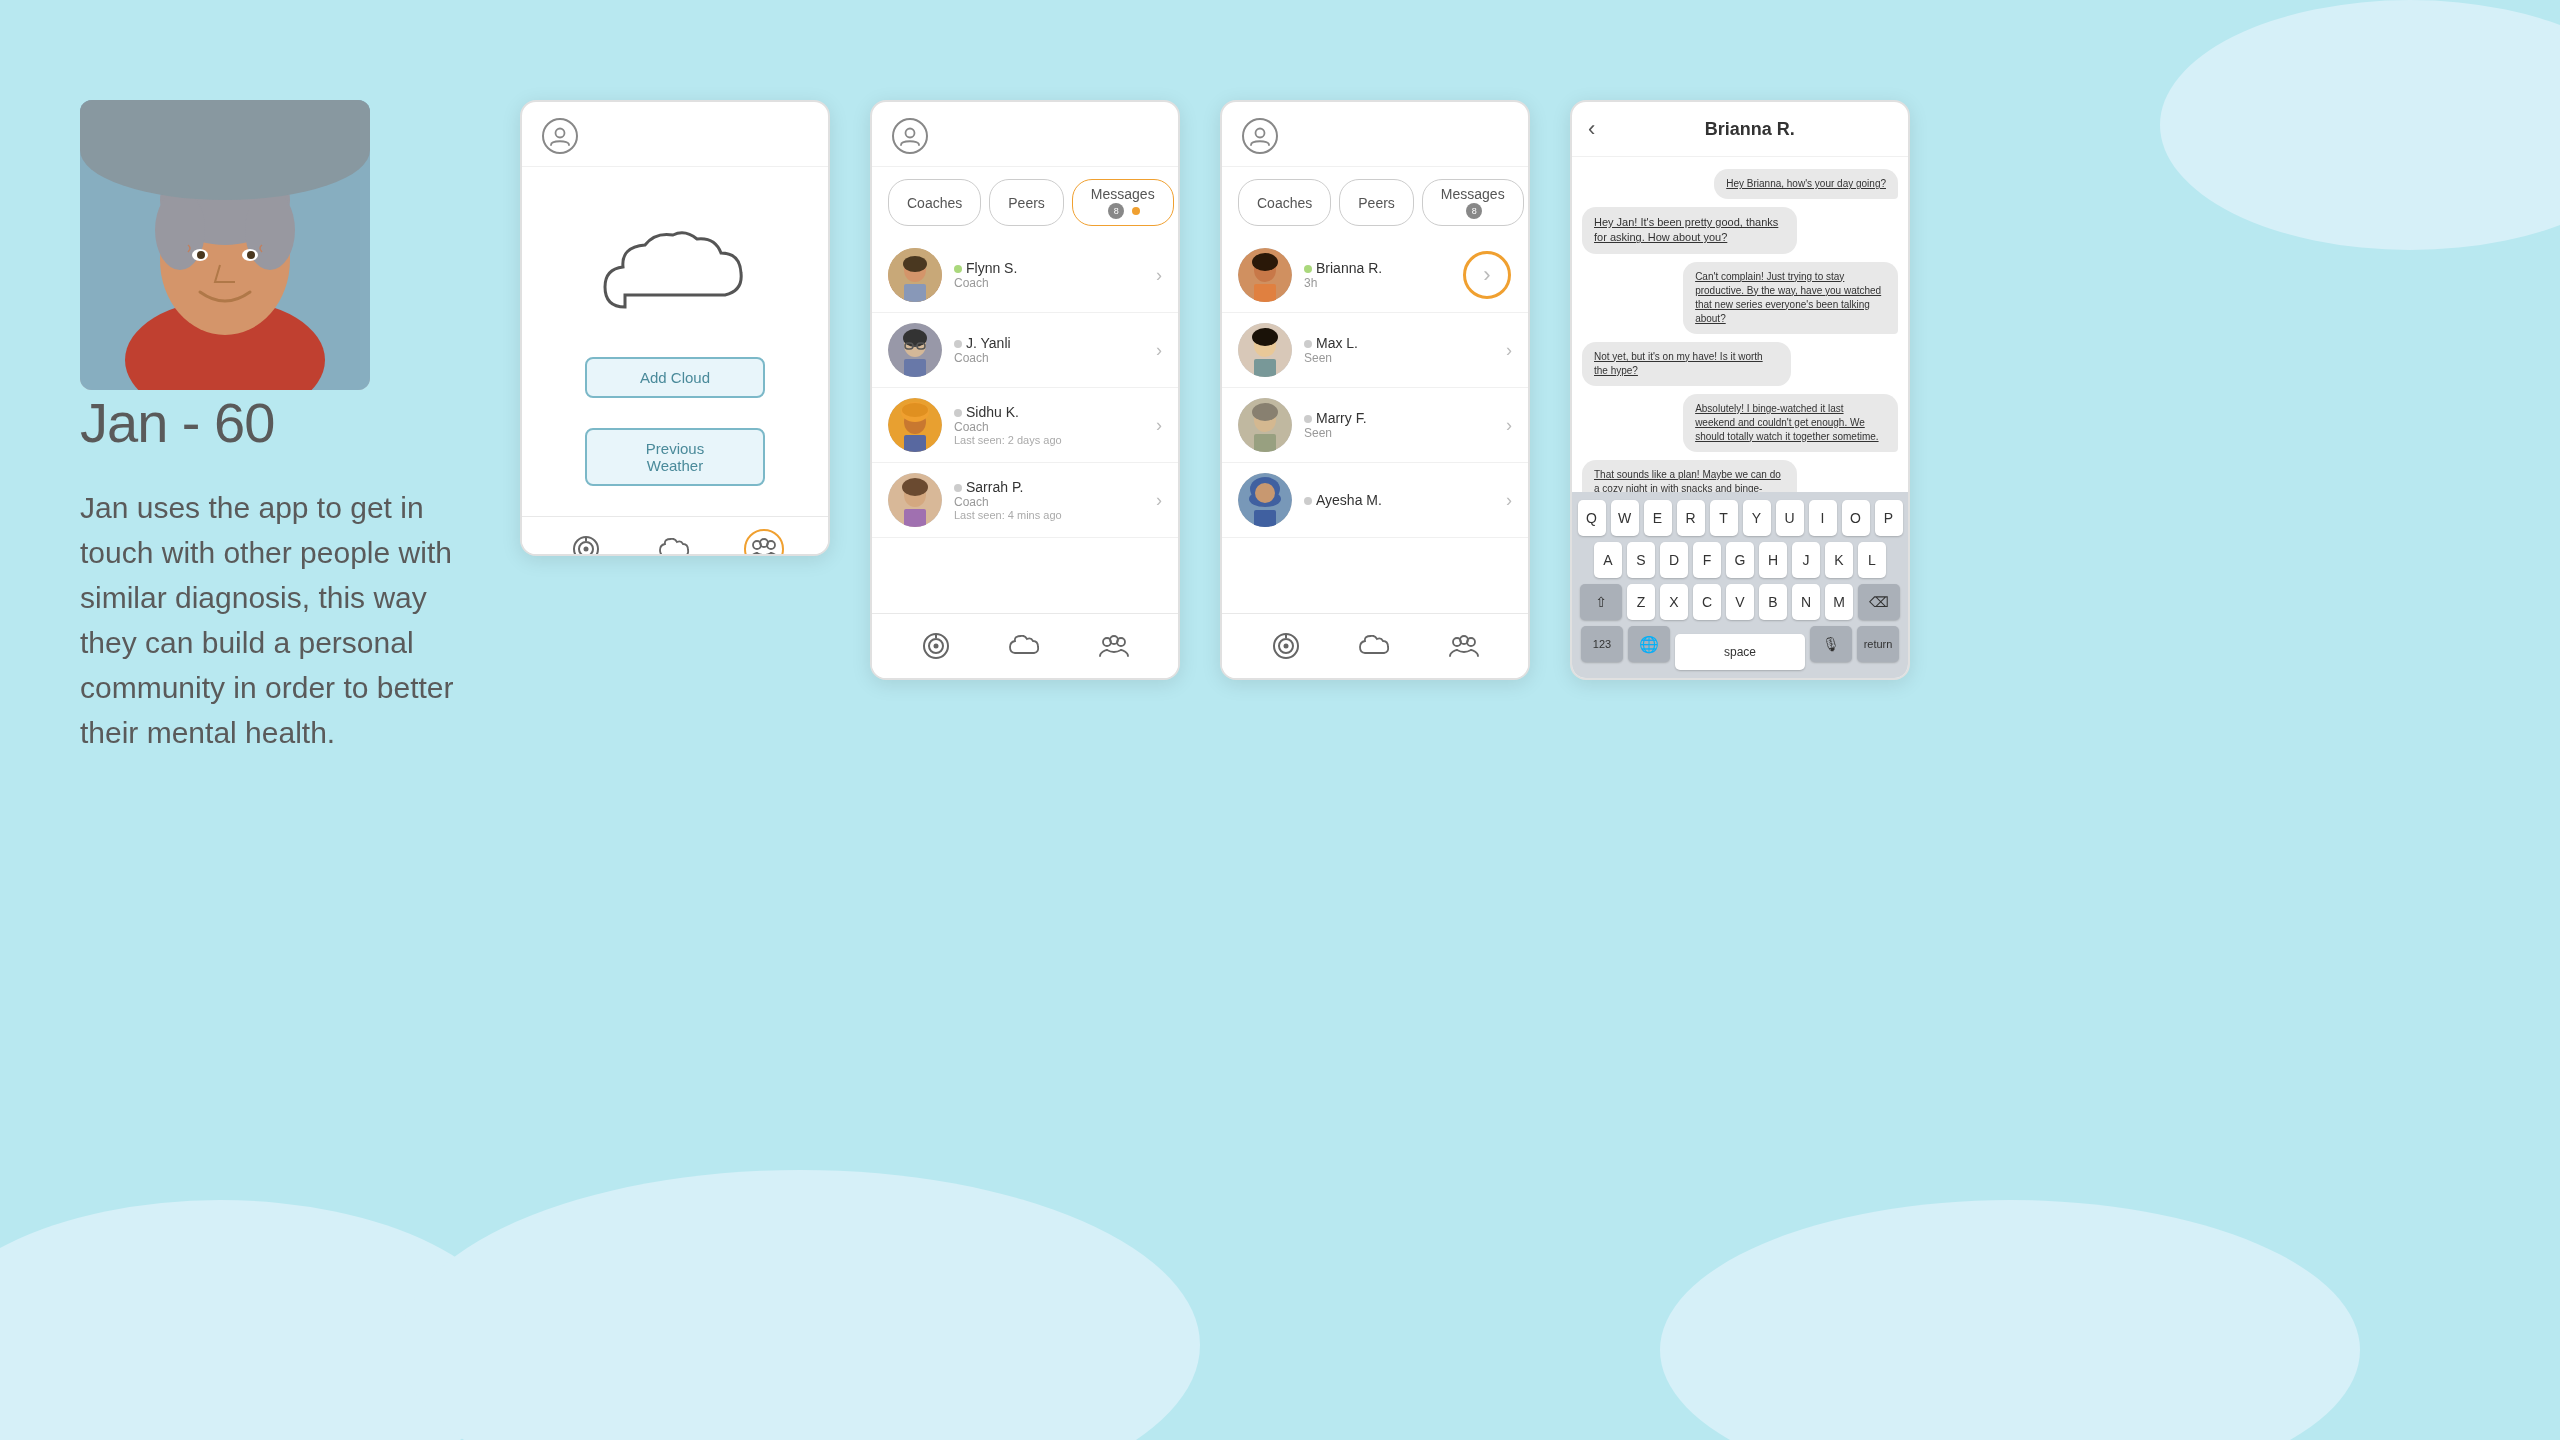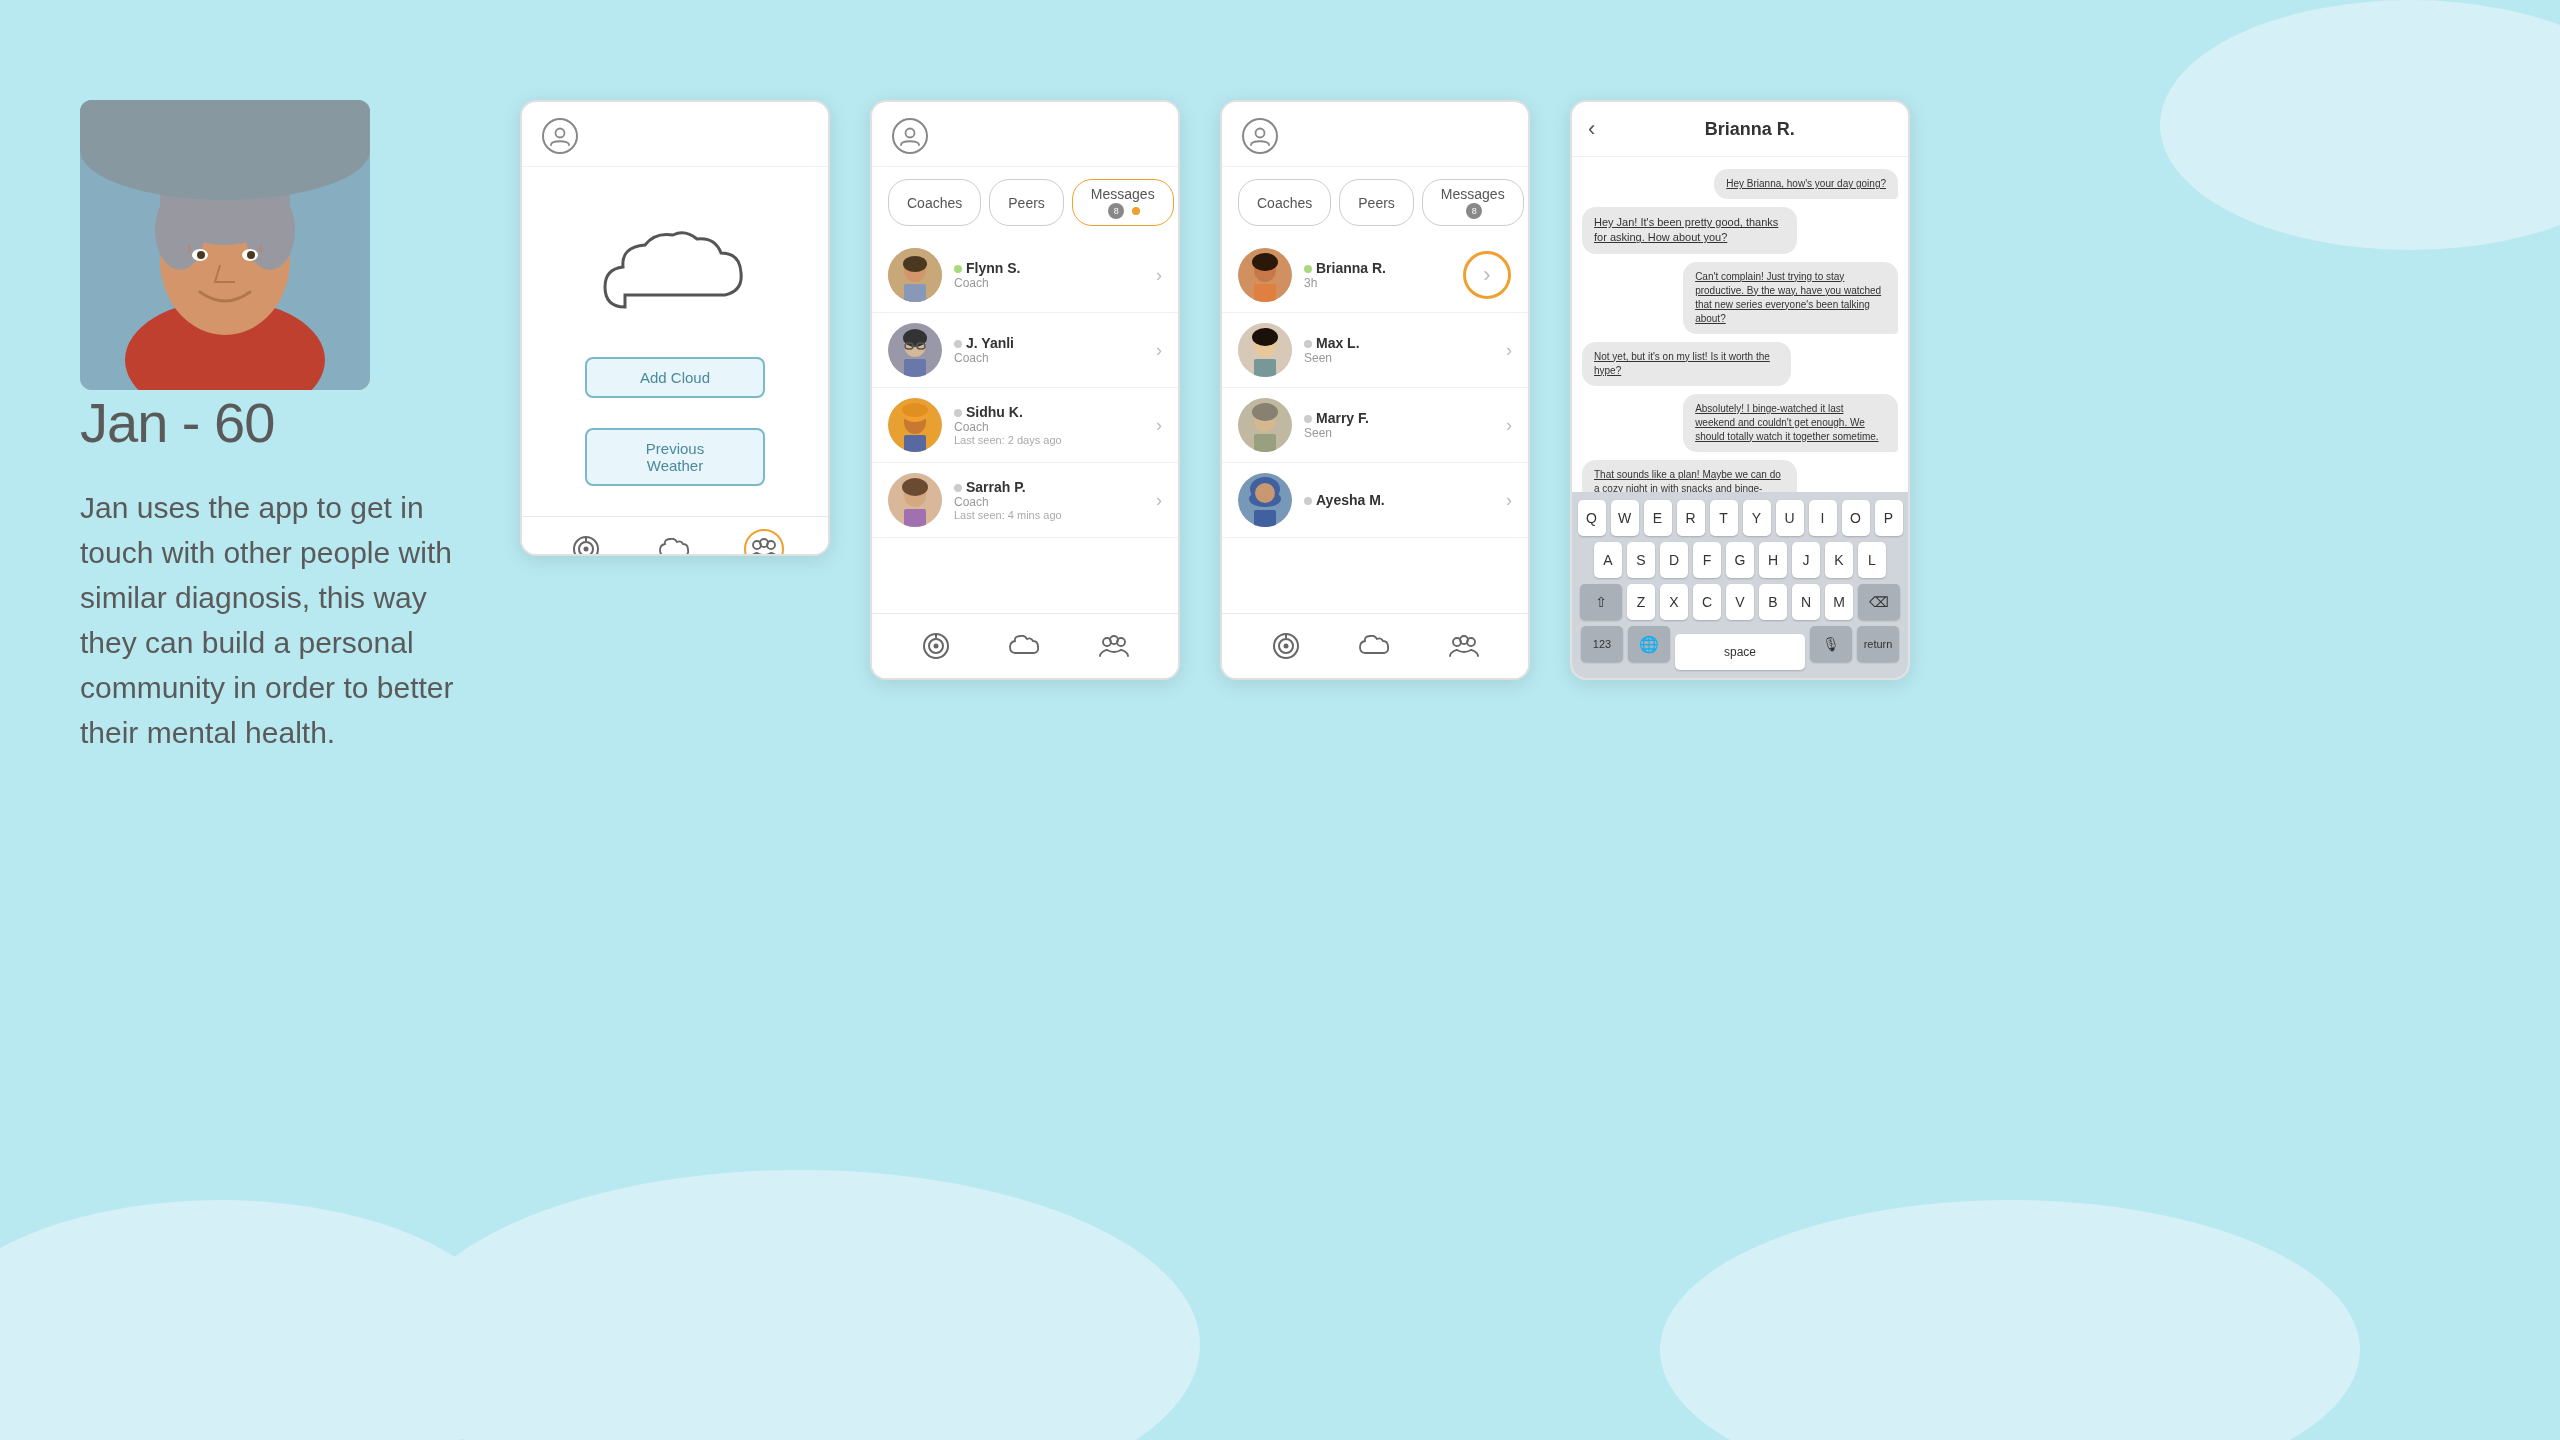--- a/index.html
+++ b/index.html
@@ -159,21 +159,21 @@
     }
     .contact-avatar svg {
       width: 100%;
       height: 100%;
     }
     .contact-info {
       flex: 1;
     }
     .contact-name {
       font-size: 14px;
-      font-weight: 700;
+      font-weight: 400;
       color: #333;
     }
     .contact-role {
       font-size: 12px;
       color: #999;
     }
     .contact-status {
       font-size: 11px;
       color: #aaa;
     }
@@ -722,21 +722,21 @@
 
         <div class="msg-bubble" style="background:#e8e8e8; align-self:flex-start; font-size:11px; max-width:68%;">
           Hey Jan! It's been pretty good, thanks for asking. How about you?
         </div>
 
         <div class="msg-bubble msg-received" style="font-size:10px; max-width:68%;">
           Can't complain! Just trying to stay productive. By the way, have you watched that new series everyone's been talking about?
         </div>
 
         <div class="msg-bubble" style="background:#e8e8e8; align-self:flex-start; font-size:10px; max-width:66%;">
-          Not yet, but it's on my list! Is it worth the hype?
+          Not yet, but it's on my have! Is it worth the hype?
         </div>
 
         <div class="msg-bubble msg-received" style="font-size:10px; max-width:68%;">
           Absolutely! I binge-watched it last weekend and couldn't get enough. We should totally watch it together sometime.
         </div>
 
         <div class="msg-bubble" style="background:#e8e8e8; align-self:flex-start; font-size:10px; max-width:68%;">
           That sounds like a plan! Maybe we can do a cozy night in with snacks and binge-watch the whole season.
         </div>
 

